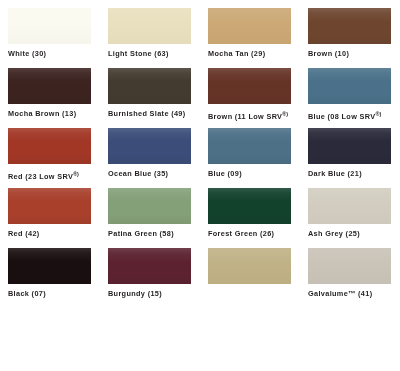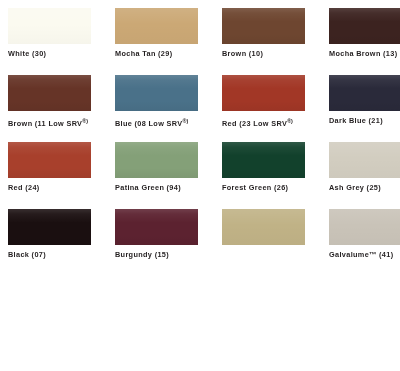--- a/index.html
+++ b/index.html
@@ -19,21 +19,20 @@
     height: 371px;
     box-sizing: border-box;
     padding: 8px 0 0 8px;
   }
   .grid {
     display: grid;
     grid-template-columns: repeat(4, 100px);
     grid-auto-rows: 60px;
     column-gap: 0px;
     row-gap: 0px;
-    gap: 7px;
   }
   .cell {
     width: 100px;
     height: 60px;
     position: relative;
   }
   .swatch {
     width: 83px;
     height: 36px;
     box-sizing: border-box;
@@ -81,54 +80,70 @@
 </head>
 <body>
 
 <div id="chart">
   <div class="grid">
       <div class="cell">
         <div class="swatch light" style="background: rgb(251, 250, 240);"></div>
         <div class="caption">White (30)</div>
       </div>
       <div class="cell">
+        <div class="swatch light" style="background: rgb(232, 224, 190);"></div>
+        <div class="caption">Light Stone (63)</div>
+      </div>
+      <div class="cell">
         <div class="swatch light" style="background: rgb(203, 168, 117);"></div>
         <div class="caption">Mocha Tan (29)</div>
       </div>
       <div class="cell">
         <div class="swatch" style="background: rgb(110, 70, 48);"></div>
         <div class="caption">Brown (10)</div>
       </div>
       <div class="cell">
         <div class="swatch" style="background: rgb(60, 35, 32);"></div>
         <div class="caption">Mocha Brown (13)</div>
+      </div>
+      <div class="cell">
+        <div class="swatch" style="background: rgb(68, 59, 48);"></div>
+        <div class="caption">Burnished Slate (49)</div>
       </div>
       <div class="cell">
         <div class="swatch" style="background: rgb(102, 52, 39);"></div>
         <div class="caption"><span>Brown (11 Low SRV</span><span class="sup">®)</span></div>
       </div>
       <div class="cell">
         <div class="swatch" style="background: rgb(74, 113, 137);"></div>
         <div class="caption"><span>Blue (08 Low SRV</span><span class="sup">®)</span></div>
       </div>
       <div class="cell">
         <div class="swatch" style="background: rgb(162, 55, 38);"></div>
         <div class="caption"><span>Red (23 Low SRV</span><span class="sup">®)</span></div>
       </div>
       <div class="cell">
+        <div class="swatch" style="background: rgb(59, 77, 120);"></div>
+        <div class="caption">Ocean Blue (35)</div>
+      </div>
+      <div class="cell">
+        <div class="swatch" style="background: rgb(77, 112, 135);"></div>
+        <div class="caption">Blue (09)</div>
+      </div>
+      <div class="cell">
         <div class="swatch" style="background: rgb(42, 42, 58);"></div>
         <div class="caption">Dark Blue (21)</div>
       </div>
       <div class="cell">
         <div class="swatch" style="background: rgb(168, 64, 44);"></div>
-        <div class="caption">Red (24)</div>
+        <div class="caption">Red (42)</div>
       </div>
       <div class="cell">
         <div class="swatch" style="background: rgb(132, 160, 120);"></div>
-        <div class="caption">Patina Green (94)</div>
+        <div class="caption">Patina Green (58)</div>
       </div>
       <div class="cell">
         <div class="swatch" style="background: rgb(18, 65, 44);"></div>
         <div class="caption">Forest Green (26)</div>
       </div>
       <div class="cell">
         <div class="swatch light" style="background: rgb(210, 205, 192);"></div>
         <div class="caption">Ash Grey (25)</div>
       </div>
       <div class="cell">

